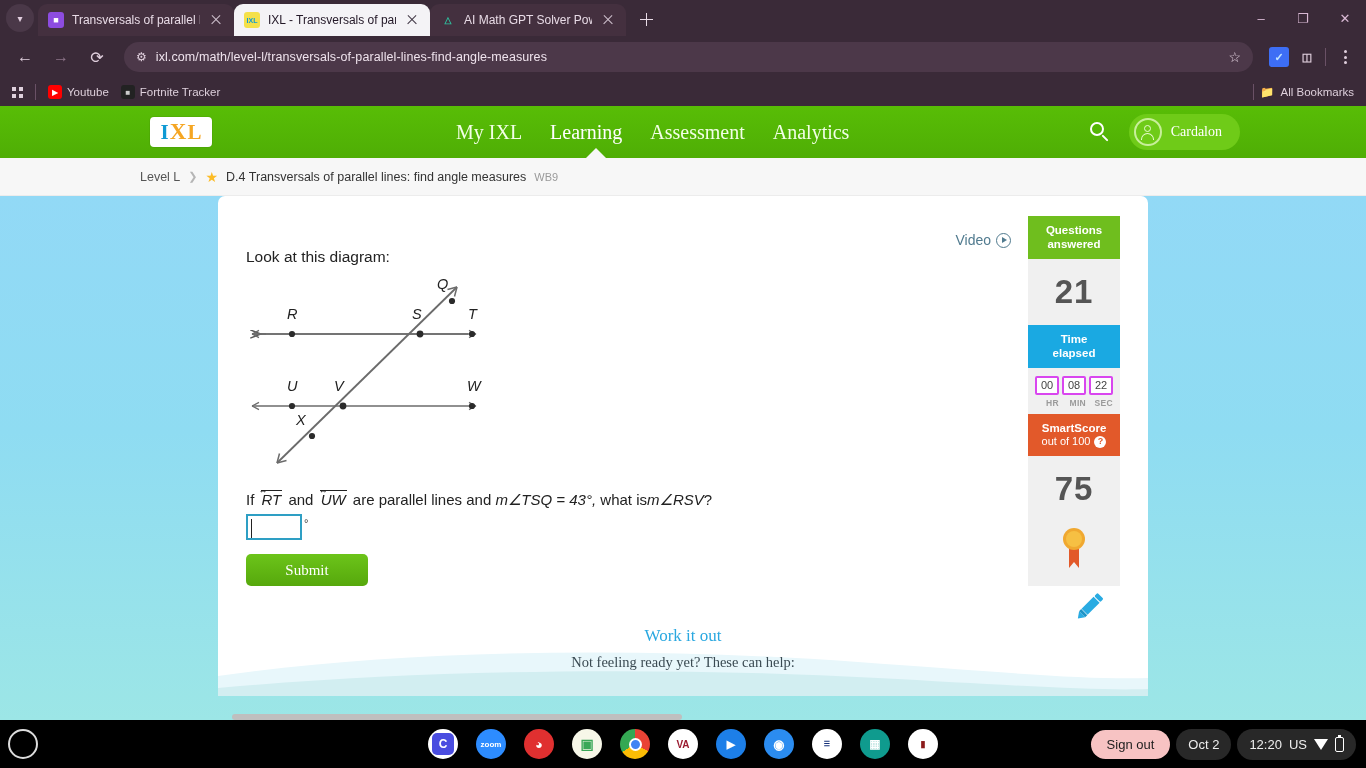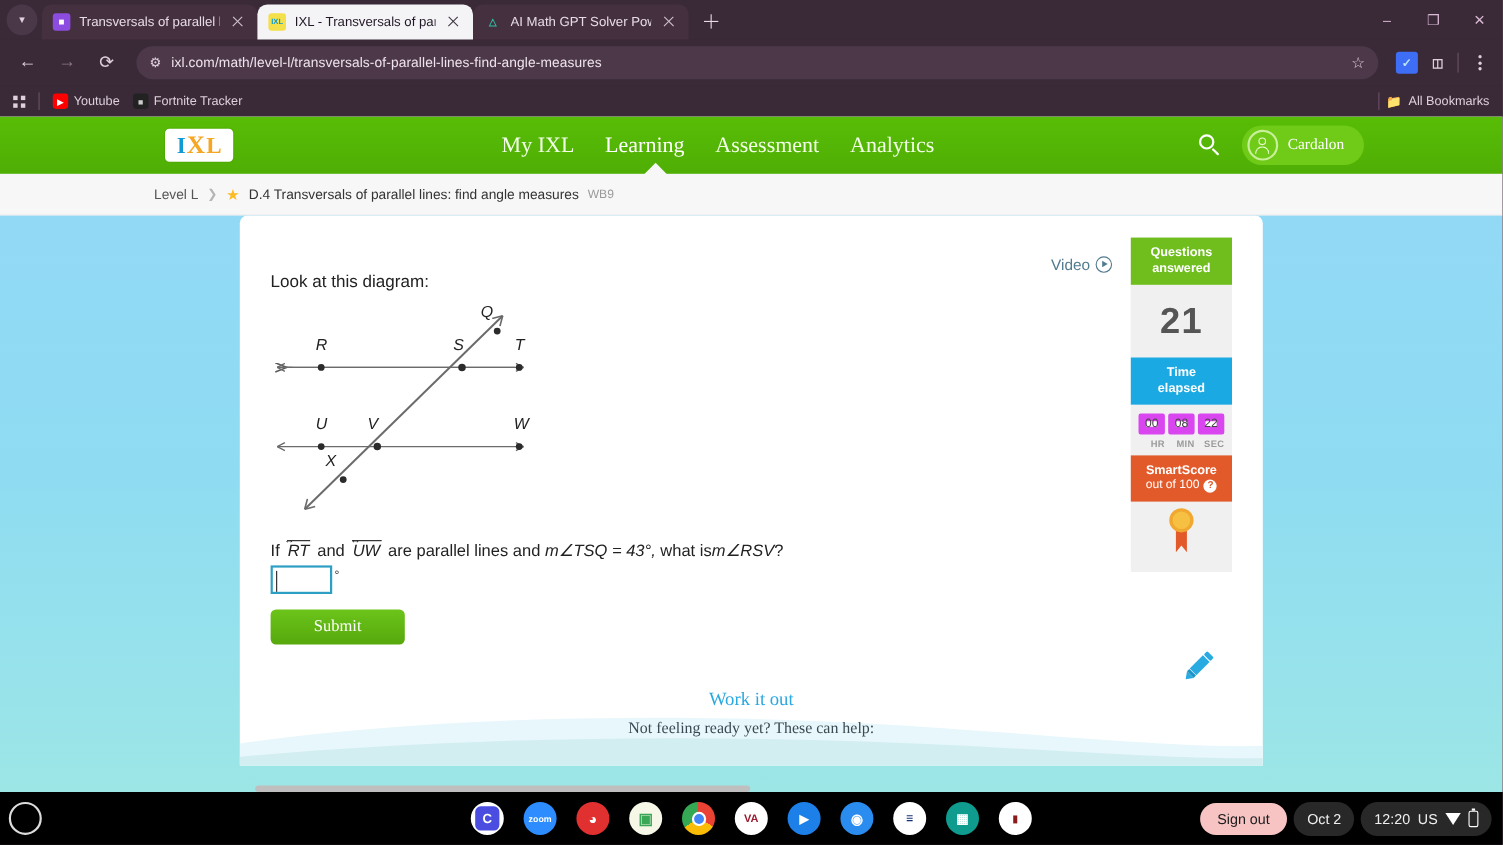--- a/index.html
+++ b/index.html
@@ -121,21 +121,21 @@
   .stats { position:absolute; right: 28px; top: 20px; width: 92px; background:#f0f0f0; }
   .stat-hd { color:#fff; font-size:11.5px; font-weight:bold; text-align:center; padding:7px 4px; line-height:1.25; }
   .stat-hd.green { background:#6fbe1e; }
   .stat-hd.blue { background:#1aa9e2; }
   .stat-hd.orange { background:#e2592a; }
   .stat-hd.orange .sub { font-weight:normal; font-size:11px; display:flex; align-items:center; justify-content:center; gap:4px;}
   .qmark { width:12px;height:12px;border-radius:50%;background:#fff;color:#e2592a;font-size:9px;font-weight:bold;display:inline-flex;align-items:center;justify-content:center;}
   .stat-val { text-align:center; font-size:33px; font-weight:bold; color:#555; padding:14px 0 14px; letter-spacing:1px; background:#f0f0f0;}
   .clock { background:#f0f0f0; padding:8px 5px 6px; }
   .clock-row { display:flex; justify-content:center; gap:3px; }
-  .clk { width:24px;height:19px;background:#fff;border:7px solid #d946ef;border-radius:2px;font-size:11px;color:#444;display:flex;align-items:center;justify-content:center;}
+  .clk { width:24px;height:19px;background:#fff;border:2px solid #d946ef;border-radius:2px;font-size:11px;color:#444;display:flex;align-items:center;justify-content:center;}
   .clock-lbl { display:flex; justify-content:center; gap:3px; margin-top:3px;}
   .clock-lbl span { width:24px;text-align:right;font-size:8.5px;color:#9b9b9b;font-weight:bold;letter-spacing:.3px;}
   .ribbon { display:flex; justify-content:center; padding: 2px 0 16px; }
 
   .scrollbar { position:absolute; left:232px; bottom:0; width: 450px; height: 6px; background:#bfbfbf; border-radius:3px;}
 
   
   .shelf { position:absolute; left:0; bottom:0; width:1366px; height:48px; background:#000; display:flex; align-items:center; }
   .launcher { width:30px;height:30px;border-radius:50%;border:2px solid #dcdcdc;margin-left:8px; }
   .shelf-apps { position:absolute; left:0; right:0; display:flex; justify-content:center; align-items:center; gap:18px; }
@@ -395,20 +395,21 @@
             </div>
           </div>
 
           <div class="stat-hd orange">
             <div>SmartScore</div>
             <div class="sub">
               <span>out of 100</span>
               <span class="qmark">?</span>
             </div>
           </div>
+          <div class="stat-val">75</div>
           <div class="ribbon">
             <svg width="30" height="46" viewBox="0 0 30 46">
               <path d="M10,22 L10,44 L15,38 L20,44 L20,22 Z" fill="#e2592a"></path>
               <circle cx="15" cy="15" r="11" fill="#f0a830"></circle>
               <circle cx="15" cy="15" r="8" fill="#f6c043"></circle>
             </svg>
           </div>
         </div>
 
       </div>

